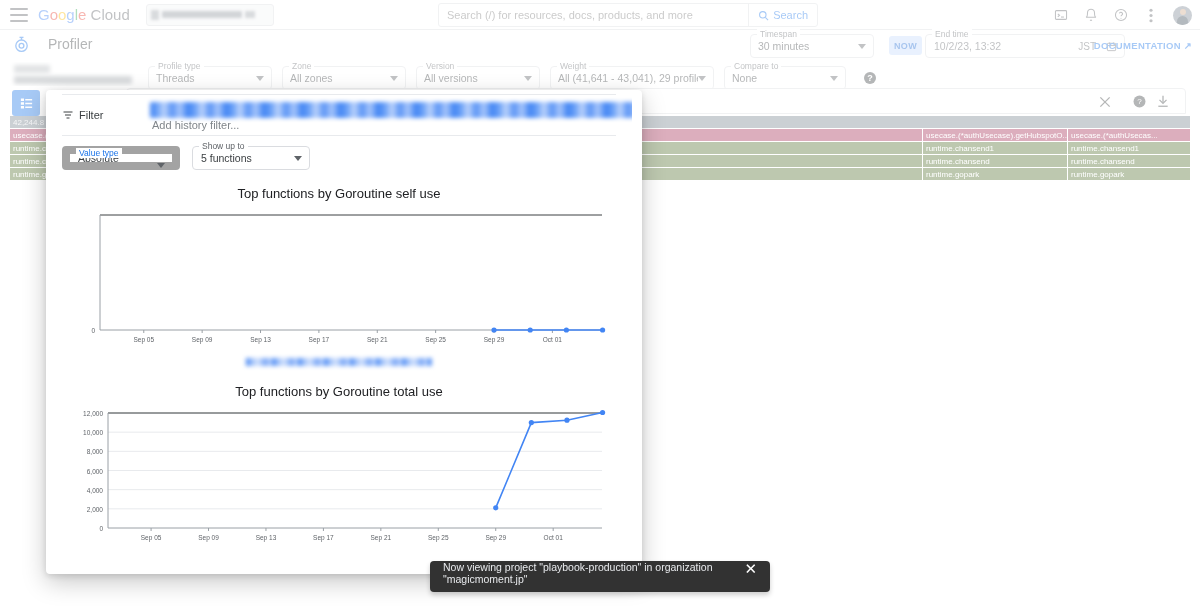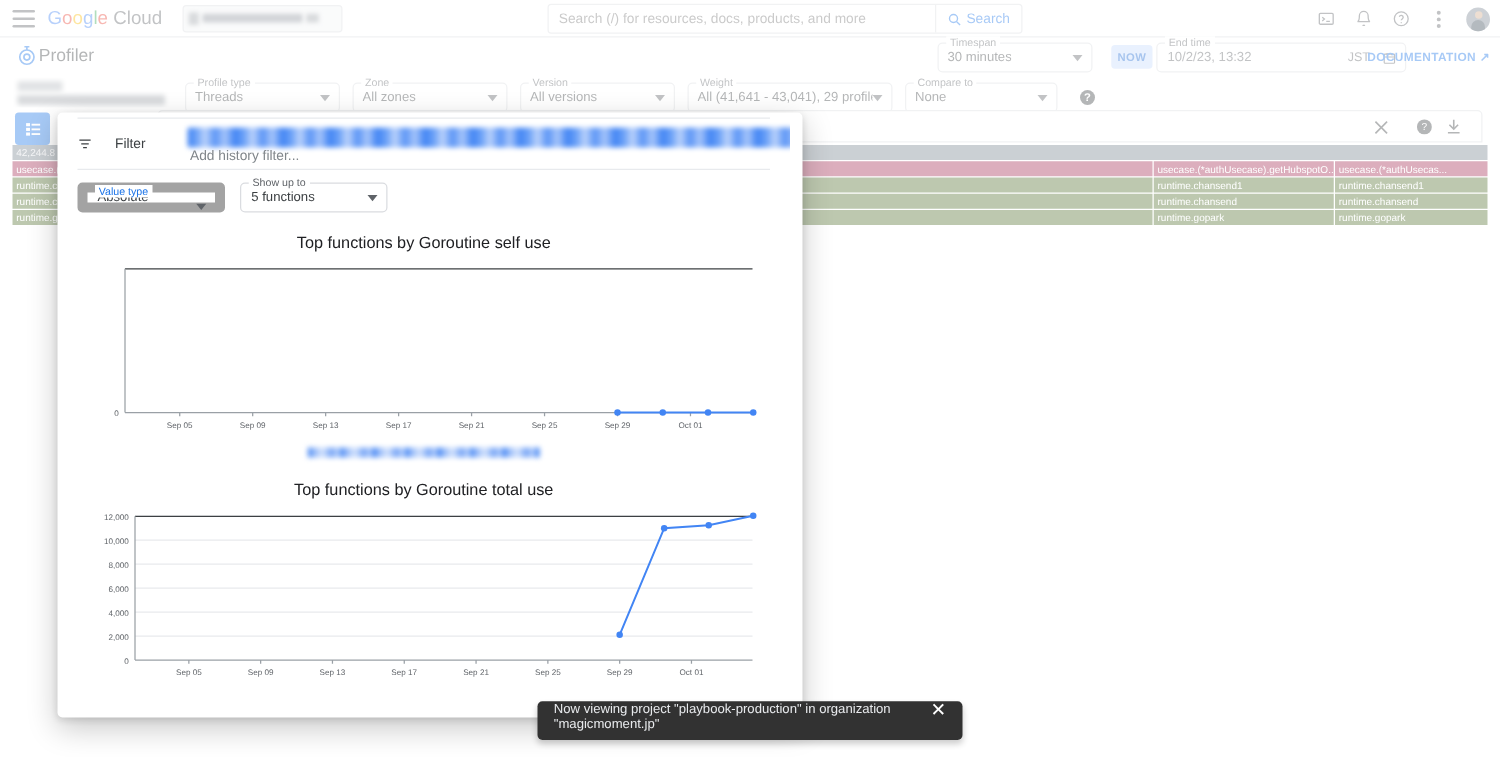--- a/index.html
+++ b/index.html
@@ -42,21 +42,21 @@
     display:flex; align-items:center; gap:4px; height:100%; padding:0 9px;
     border-left:1px solid #dadce0; color:#1a73e8; font-size:11px; font-weight:500; cursor:pointer;
   }
   .gc-icons { position:absolute; right:8px; top:0; height:30px; display:flex; align-items:center; gap:14px; }
   .gc-icons .ico { width:16px; height:16px; color:#5f6368; cursor:pointer; display:flex; align-items:center; justify-content:center; }
   .avatar { width:19px; height:19px; border-radius:50%; background:#7b8794; overflow:hidden; position:relative; }
   .avatar::after{ content:""; position:absolute; left:4px; top:10px; width:11px;height:11px;border-radius:50% 50% 0 0; background:#3c4a57;}
   .avatar::before{ content:""; position:absolute; left:6.5px; top:3px; width:6px;height:6px;border-radius:50%; background:#cfa98a;}
 
   
-  .profiler-head { position:absolute; left:0; top:30px; width:1200px; height:28px; display:flex; align-items:center; padding-left:12px; gap:0; }
+  .profiler-head { position:absolute; left:0; top:30px; width:1200px; height:28px; display:flex; align-items:center; padding-left:12px; gap:17px; }
   .prof-icon { width:19px; height:19px; color:#1a73e8; }
   .prof-title { font-size:14px; color:#3c4043; }
   .now-btn {
     position:absolute; left:889px; top:36px; width:33px; height:19px; border-radius:3px;
     background:#c6dafc; color:#1967d2; font-size:9px; font-weight:700; letter-spacing:.3px;
     display:flex; align-items:center; justify-content:center; cursor:pointer;
   }
   .doc-link { position:absolute; right:8px; top:40px; font-size:9.5px; font-weight:600; color:#1a73e8; letter-spacing:.3px; cursor:pointer;padding-left:24px; }
 
   
@@ -132,21 +132,21 @@
   .m-head .spacer { flex:1; }
   .sendfb { font-size:9.5px; font-weight:700; color:#3c4043; letter-spacing:.4px; cursor:pointer; margin-right:14px; }
   .closebtn {
     font-size:10px; font-weight:600; color:#1a73e8; letter-spacing:.4px; cursor:pointer;
     border:1px solid #dadce0; border-radius:3px; padding:4px 10px; background:#fff;
   }
   .filter-row {
     margin:4px 16px 0 16px; border-top:1px solid #e8eaed; border-bottom:1px solid #e8eaed;
     height:42px; display:flex; align-items:center; position:relative;
   }
-  .filter-lbl { display:flex; align-items:flex-end; gap:18px; font-size:11px; color:#3c4043; width:88px; }
+  .filter-lbl { display:flex; align-items:flex-end; gap:5px; font-size:11px; color:#3c4043; width:88px; }
   .filter-input { flex:1; position:relative; height:100%; }
   .filter-input .ph { position:absolute; left:2px; top:24px; font-size:11px; color:#80868b; }
   .filter-blur { position:absolute; left:0; top:7px; width:516px; height:16px; border-radius:2px; filter:blur(2.2px); overflow:hidden; }
 
   .ctl-row { margin:10px 16px 0 16px; display:flex; gap:12px; }
   .ctl {
     position:relative; height:24px; border-radius:4px; background:#fff; display:flex; align-items:center; padding:0 8px; cursor:pointer;
   }
   .ctl.focused { border:8px solid #a3a3a3; }
   .ctl.normal { border:1px solid #dadce0; }

